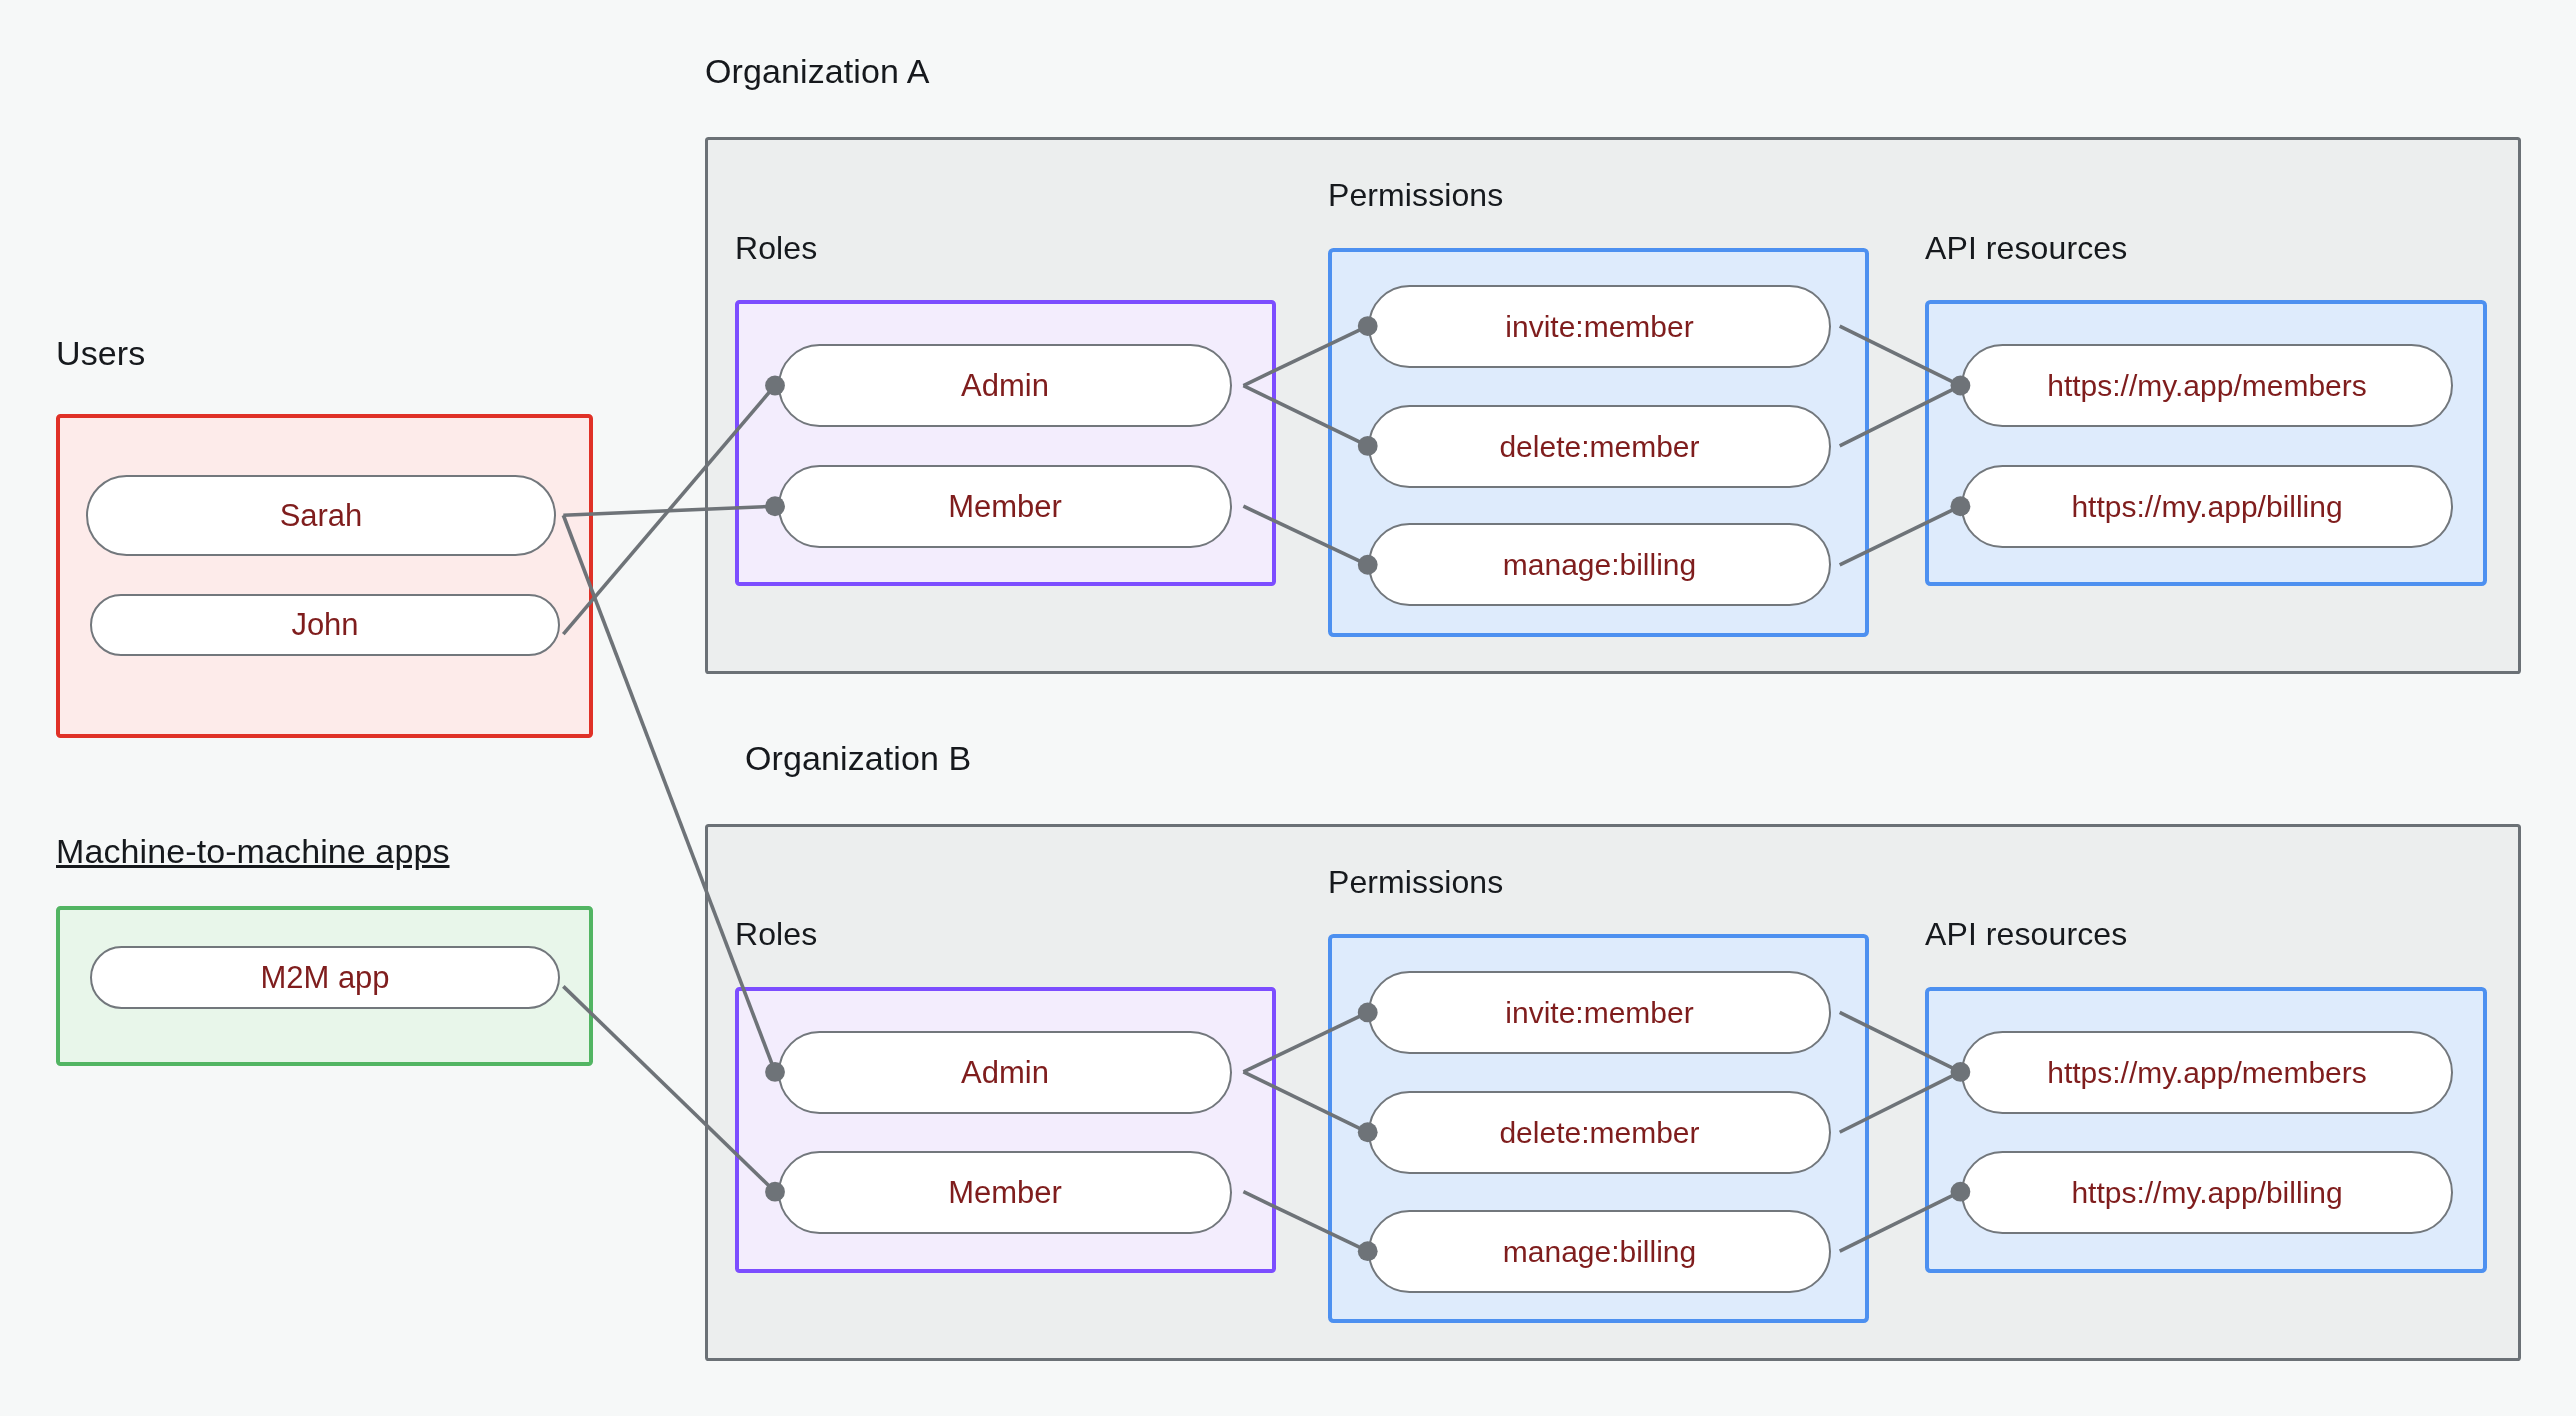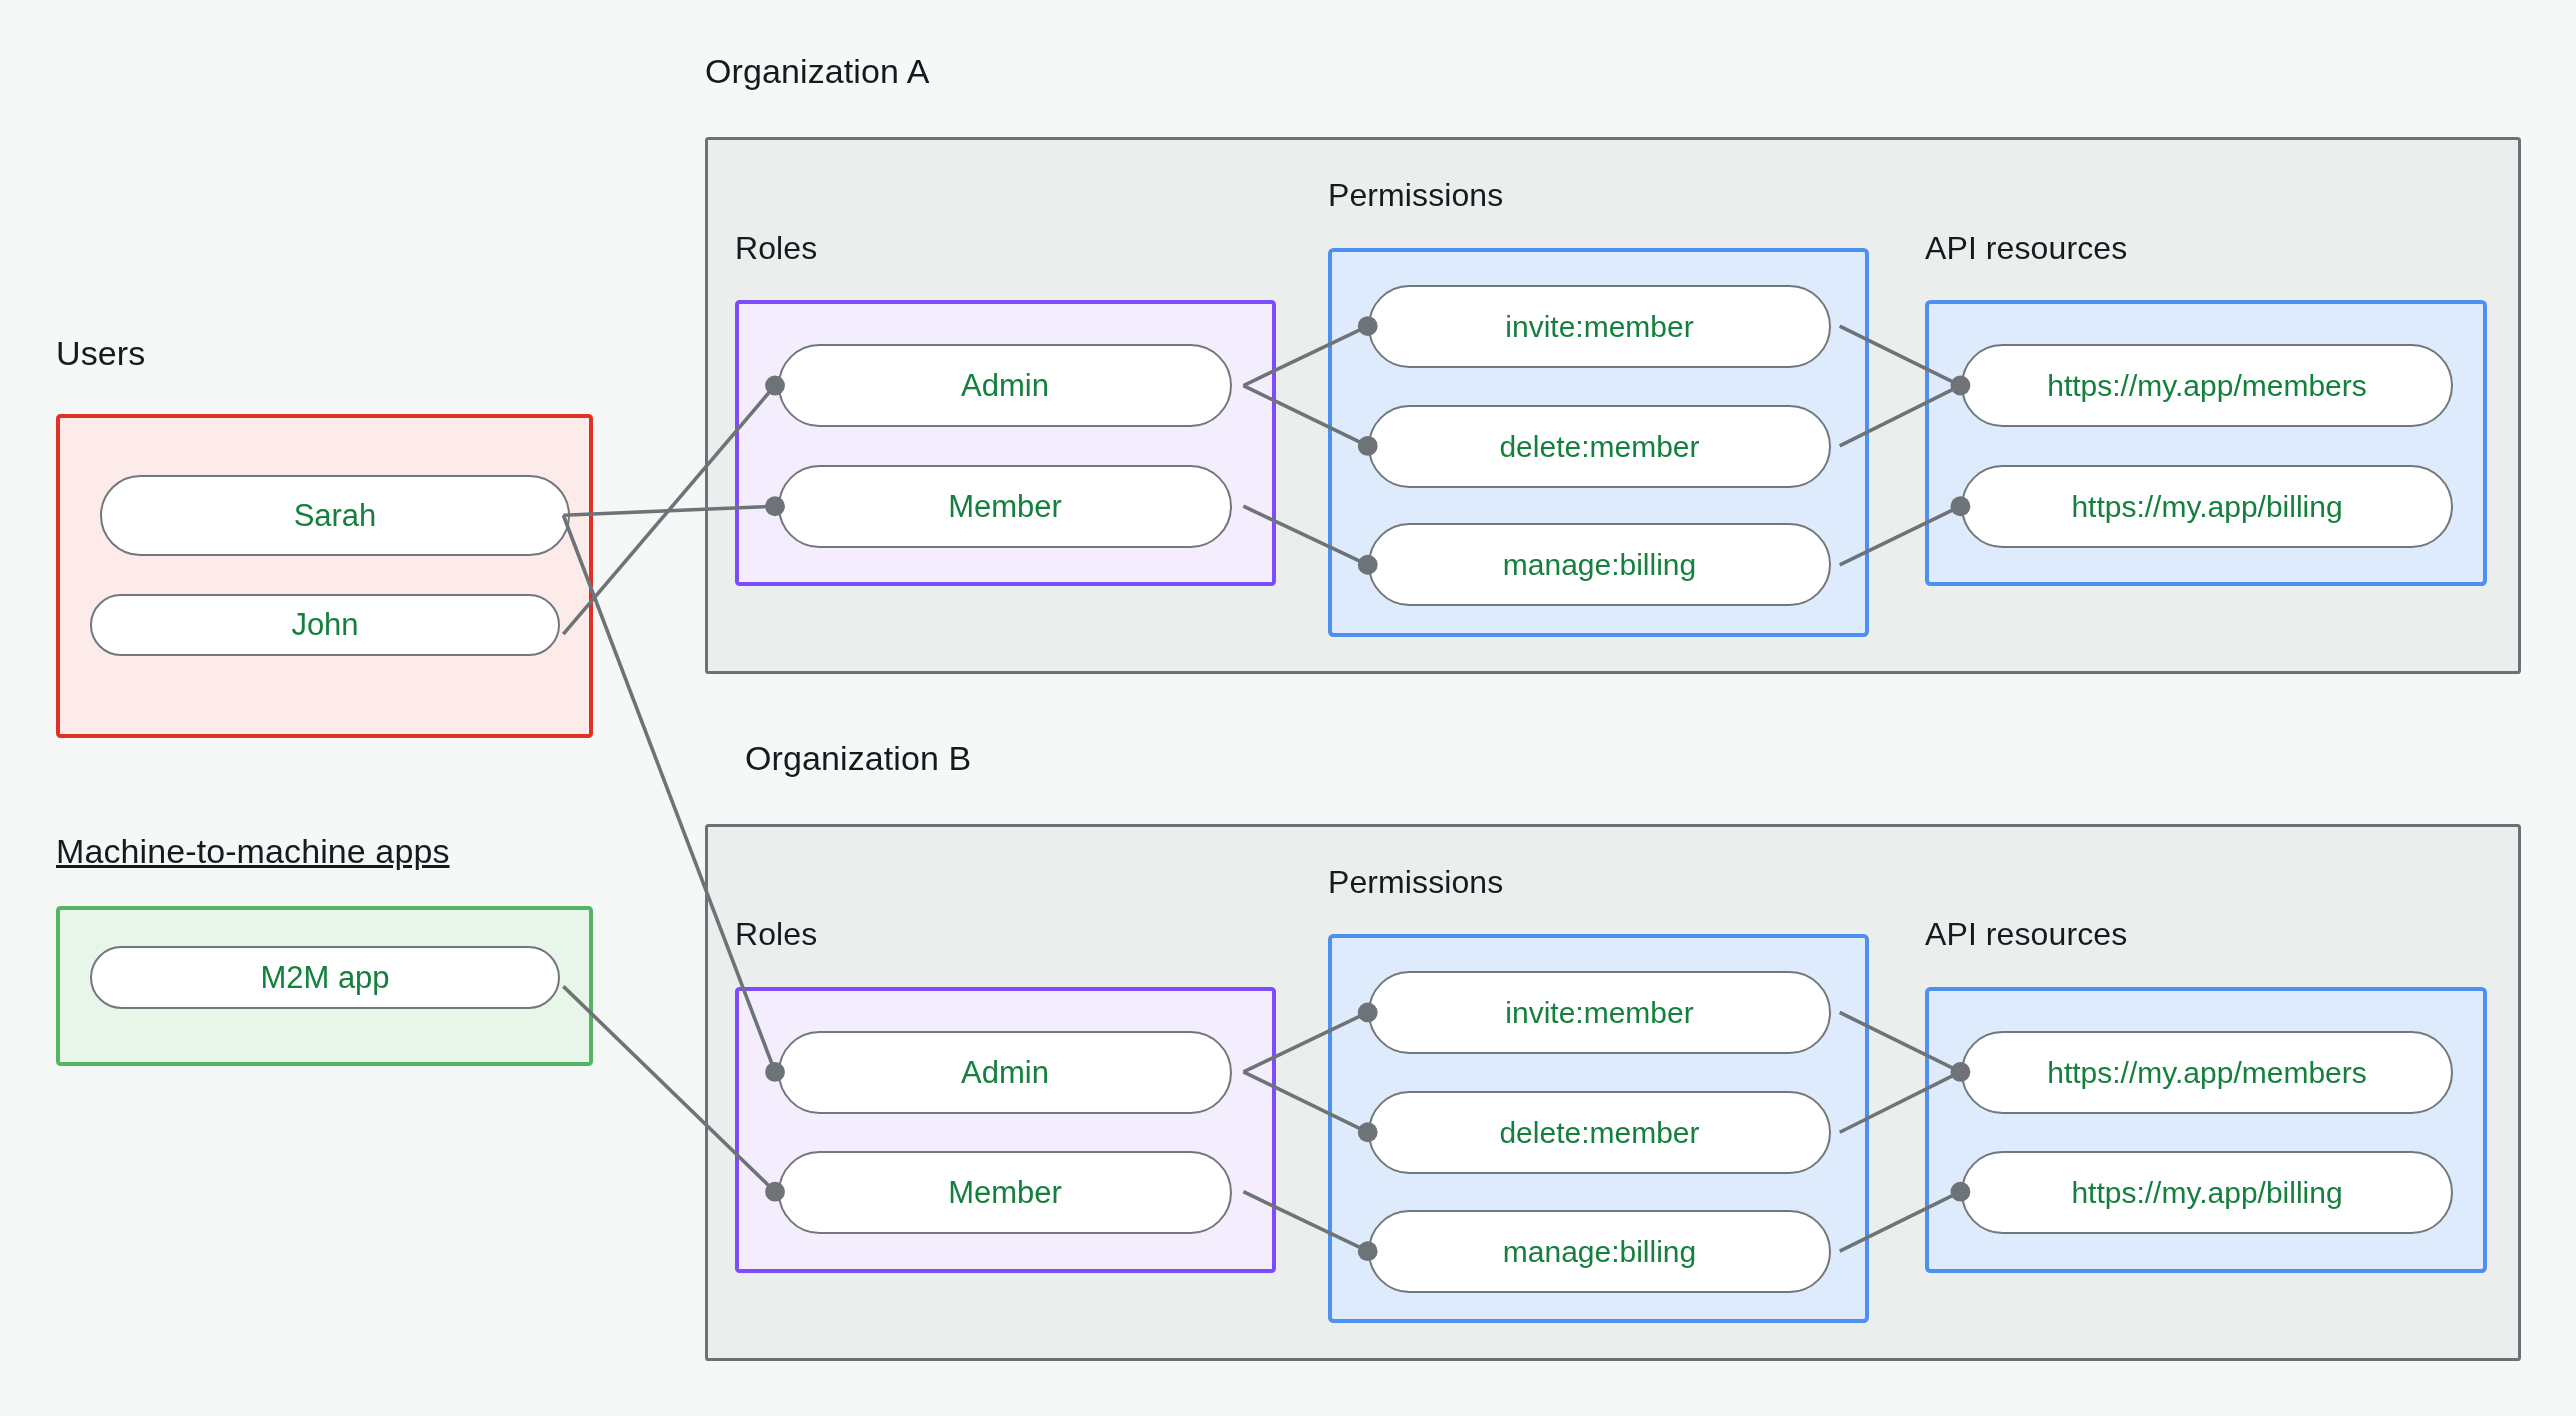--- a/index.html
+++ b/index.html
@@ -31,21 +31,21 @@
   .box.apis{background:#DEEBFC;border:4.5px solid #4D90F0;border-radius:5.4px;}
 
   .pill{
     position:absolute;
     box-sizing:border-box;
     background:#FFFFFF;
     border:2.7px solid #72777C;
     border-radius:900px;
     display:flex;align-items:center;justify-content:center;
     font-size:31px;
-    color:#15803d;
+    color:#7f1d1d;
     white-space:nowrap;
     z-index:3;
   }
   .pill.small{font-size:30px;}
 </style>
 </head>
 <body>
 
 <div id="canvas">
 
@@ -99,21 +99,21 @@
 
       <circle cx="2176" cy="1190" r="11"></circle>
       <circle cx="2176" cy="1323" r="11"></circle>
     </g>
   </svg>
 
   <div class="grp-label" style="left:56px;top:334px;">Users</div>
 
   <div class="box users" style="left:56px;top:414px;width:537px;height:324px;"></div>
 
-  <div class="pill" style="left:100px;top:475px;width:470px;height:81px;">Sarah</div>
+  <div class="pill" style="left:86px;top:475px;width:470px;height:81px;">Sarah</div>
   <div class="pill" style="left:90px;top:594px;width:470px;height:62px;">John</div>
 
   <div class="grp-label" style="left:56px;top:832px;text-decoration:underline;">Machine-to-machine apps</div>
 
   <div class="box m2m" style="left:56px;top:906px;width:537px;height:160px;"></div>
 
   <div class="pill" style="left:90px;top:946px;width:470px;height:63px;">M2M app</div>
 
   <div class="grp-label" style="left:705px;top:52px;">Organization A</div>
 

